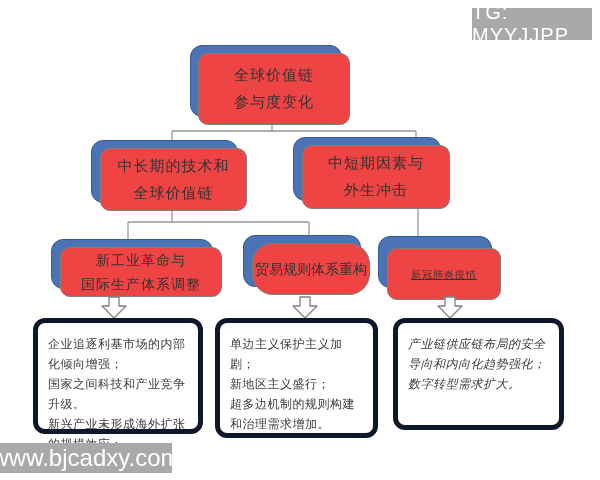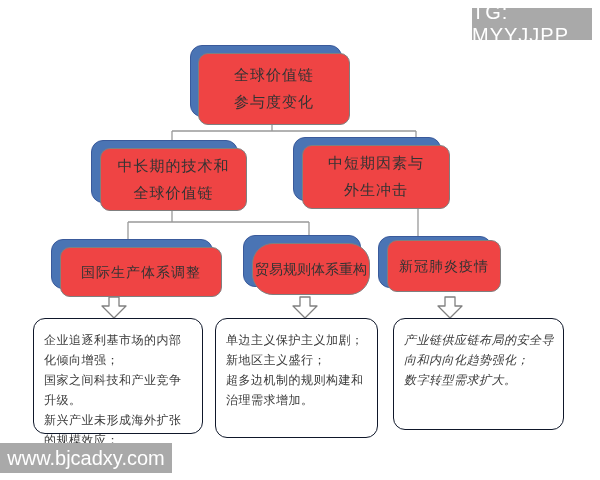--- a/index.html
+++ b/index.html
@@ -6,32 +6,32 @@
   body{
     width:600px;height:480px;position:relative;background:#ffffff;
     font-family:"DejaVu Serif", serif;overflow:hidden;
   }
   .badge{
     position:absolute;background:#a9a9a9;color:#fff;
     font-family:"Liberation Sans", sans-serif;
     display:flex;align-items:center;justify-content:center;
   }
   #tg-badge{top:8px;right:8px;width:120px;height:32px;font-size:20px;letter-spacing:1px;}
-  #site-watermark{left:0;top:443px;width:172px;height:30px;font-size:20px;}
+  #site-watermark{left:0;top:443px;width:172px;height:30px;font-size:24px;}
   .node{position:absolute;}
   .shadow{
     position:absolute;background:#4a74b4;border:1px solid #3a5a9b;border-radius:12px;
   }
   .box{
     position:absolute;background:#ef4444;border:1px solid #7f7f7f;border-radius:10px;
     display:flex;flex-direction:column;align-items:center;justify-content:center;
     color:#333333;font-size:15px;letter-spacing:1px;line-height:27px;text-align:center;
   }
   .detail{
-    position:absolute;background:#ffffff;border:1px solid #0f172a;border-radius:12px;
+    position:absolute;background:#ffffff;border:5px solid #0f172a;border-radius:12px;
     color:#3a3a3a;font-size:12px;line-height:20px;padding:11px 9px 6px 10px;
     text-align:left;letter-spacing:0.5px;box-sizing:border-box;
   }
   svg{position:absolute;left:0;top:0;}
   .arrow{position:absolute;}
 </style>
 </head>
 <body>
 
 <div style="position:absolute;inset:0;">
@@ -70,34 +70,35 @@
     <div class="shadow" style="left:293px;top:137px;width:146px;height:62px;"></div>
     <div class="box" style="left:302px;top:145px;width:146px;height:62px;">
       <span>中短期因素与</span>
       <span>外生冲击</span>
     </div>
   </div>
 
   <div class="node">
     <div class="shadow" style="left:51px;top:239px;width:160px;height:48px;"></div>
     <div class="box" style="left:60px;top:247px;width:160px;height:48px;line-height:24px;font-size:14px;">
+      <span>新工业革命与</span>
       <span>国际生产体系调整</span>
     </div>
   </div>
 
   <div class="node">
     <div class="shadow" style="left:243px;top:235px;width:116px;height:50px;"></div>
     <div class="box" style="left:252px;top:243px;width:116px;height:50px;font-size:14px;letter-spacing:0;border-radius:21px;">
       <span>贸易规则体系重构</span>
     </div>
   </div>
 
   <div class="node">
     <div class="shadow" style="left:378px;top:236px;width:112px;height:50px;"></div>
-    <div class="box" style="left:387px;top:240px;width:112px;height:50px;font-size:14px;">
+    <div class="box" style="left:387px;top:248px;width:112px;height:50px;font-size:10px;text-decoration:underline;">
       <span>新冠肺炎疫情</span>
     </div>
   </div>
 
   <svg class="arrow" style="left:101px;top:296px;" width="26" height="23" viewBox="0 0 26 23">
     <path d="M8,1 L18,1 L18,10 L25,10 L13,22 L1,10 L8,10 Z" fill="#ffffff" stroke="#808080" stroke-width="1.3" stroke-linejoin="round"></path>
   </svg>
   <svg class="arrow" style="left:292px;top:296px;" width="26" height="23" viewBox="0 0 26 23">
     <path d="M8,1 L18,1 L18,10 L25,10 L13,22 L1,10 L8,10 Z" fill="#ffffff" stroke="#808080" stroke-width="1.3" stroke-linejoin="round"></path>
   </svg>

